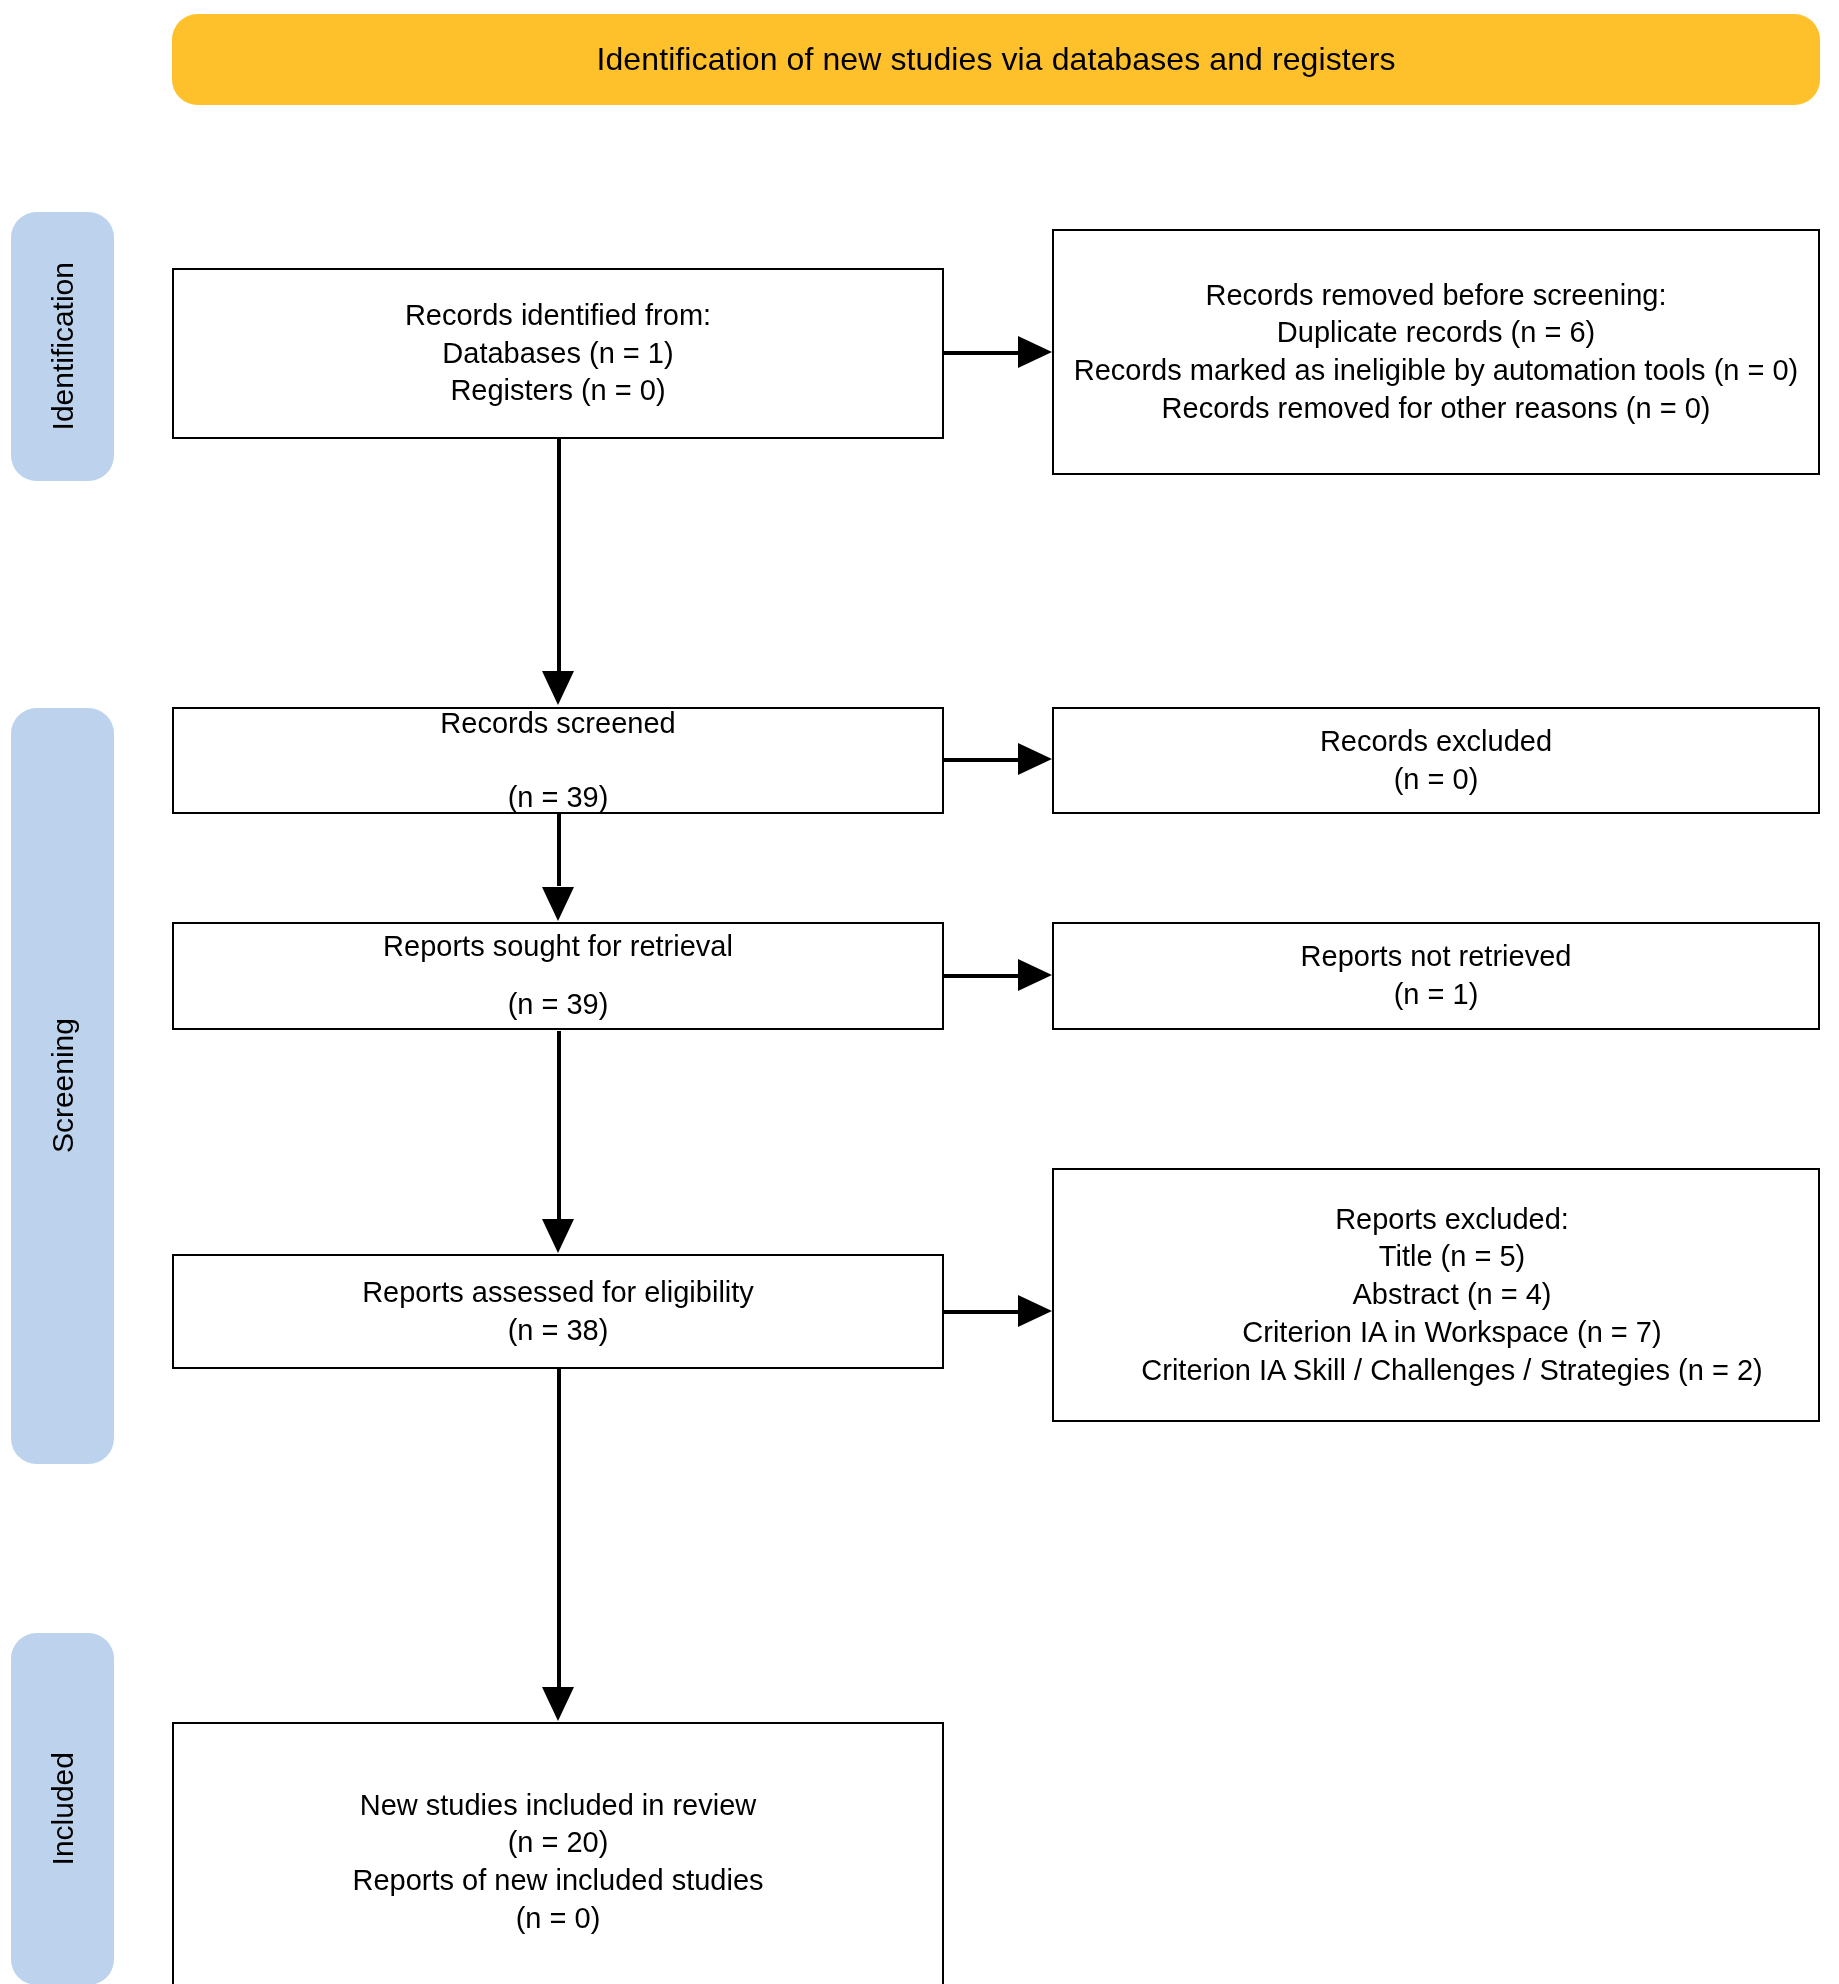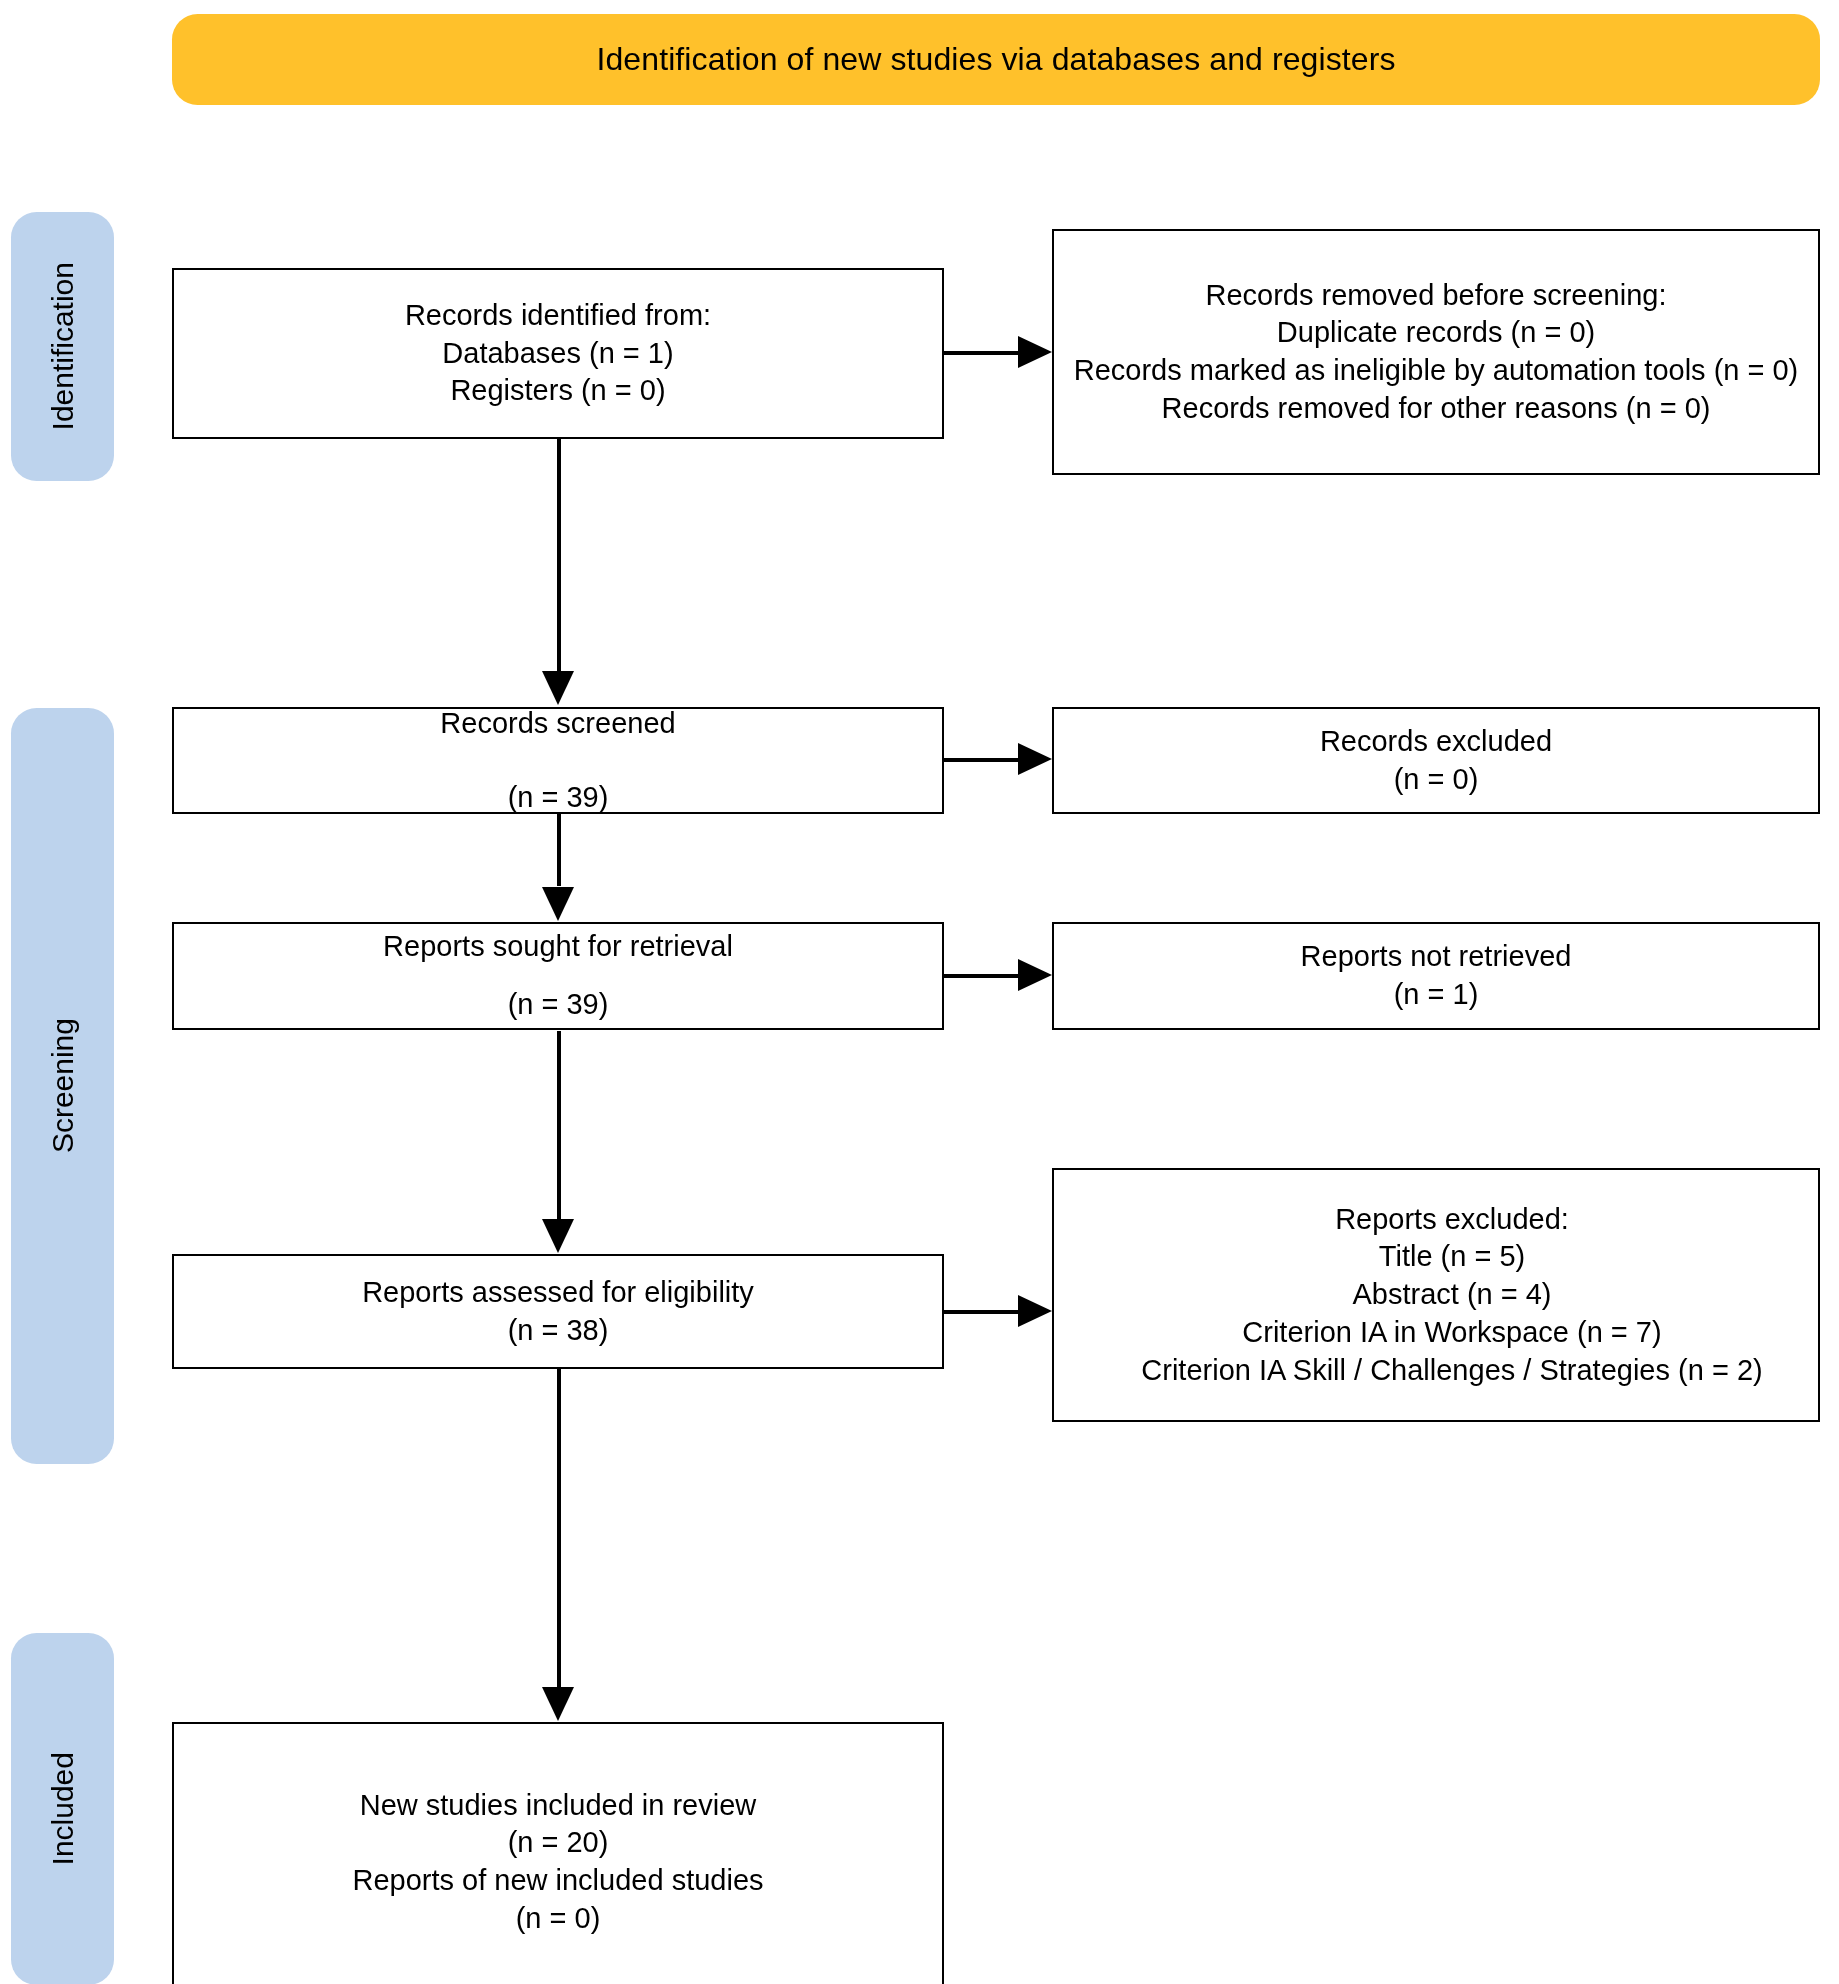--- a/index.html
+++ b/index.html
@@ -171,21 +171,21 @@
   <div class="arrow-down" style="left:542px; top:1687px;"></div>
 
   <div class="flow-box col-left" id="box-identified">
     <div class="line">Records identified from:</div>
     <div class="line">Databases (n = 1)</div>
     <div class="line">Registers (n = 0)</div>
   </div>
 
   <div class="flow-box col-right wrap" id="box-removed">
     <div class="line">Records removed before screening:</div>
-    <div class="line">Duplicate records (n = 0)</div>
+    <div class="line">Duplicate records (n = 6)</div>
     <div class="line">Records marked as ineligible by automation tools (n = 0)</div>
     <div class="line">Records removed for other reasons (n = 0)</div>
   </div>
 
   <div class="flow-box col-left" id="box-screened">
     <div class="line">Records screened</div>
     <div class="line">(n = 39)</div>
   </div>
 
   <div class="flow-box col-right" id="box-rec-excluded">

